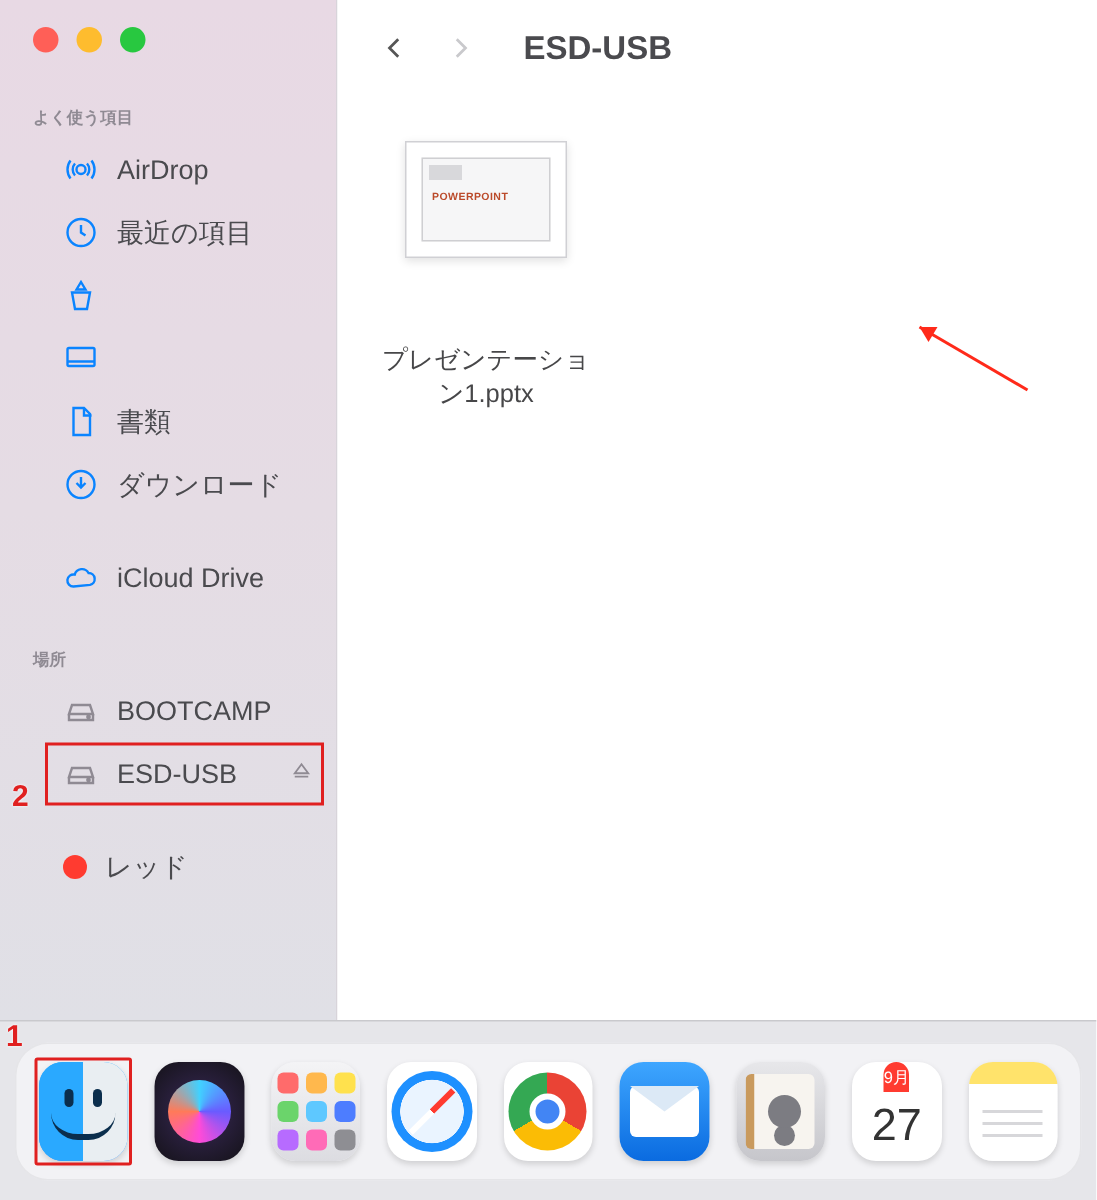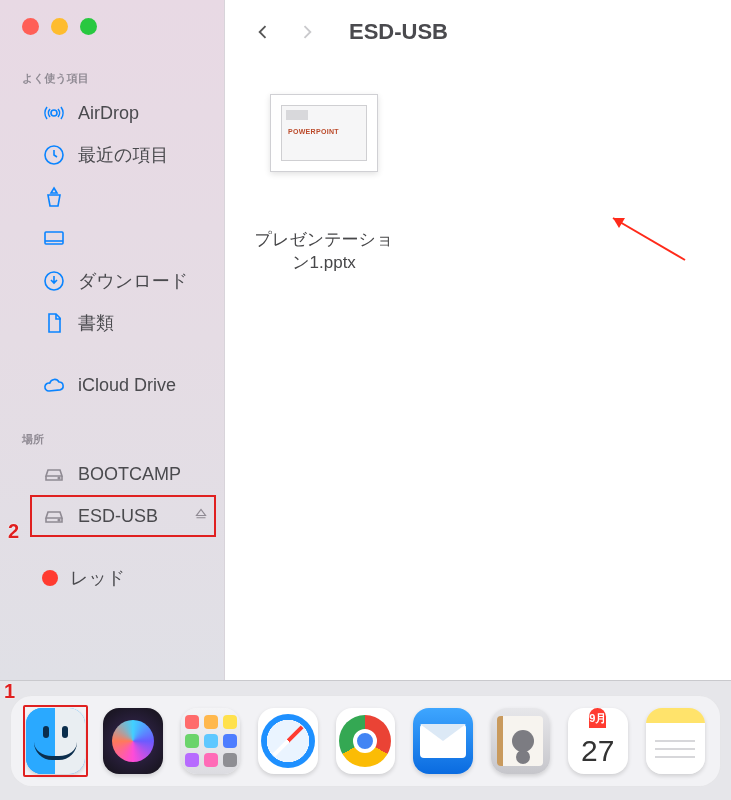--- a/index.html
+++ b/index.html
@@ -178,21 +178,21 @@
 }
 
 .contacts { background: linear-gradient(180deg,#e7e7ea,#c6c6cb); }
 .contacts .book{
   width:46px; height:50px; background:#f7f4ef; border-left:6px solid #c99a5d; border-radius:4px;
   display:flex; align-items:center; justify-content:center;
 }
 .contacts .sil{ width:22px; height:22px; border-radius:50%; background:#7c7c82; box-shadow: 0 16px 0 -4px #7c7c82;}
 
 .calendar { background:#fff; display:flex; flex-direction:column; overflow:hidden;}
-.calendar .top{ height:20px; background:#ff3b30; color:#fff; font-size:11px; font-weight:700; display:flex; align-items:center; justify-content:center; border-radius:16px 16px 0 0;}
+.calendar .top{ height:20px; background:#ff3b30; color:#fff; font-size:11px; font-weight:400; display:flex; align-items:center; justify-content:center; border-radius:16px 16px 0 0;}
 .calendar .day{ flex:1; display:flex; align-items:center; justify-content:center; font-size:30px; font-weight:400; color:#333;}
 
 .notes { background: linear-gradient(180deg,#ffe36b 0 22%, #fff 22%); }
 .notes .lines{ width:40px; height:28px; margin-top:14px;}
 .notes .lines span{ display:block; height:2px; background:#d7d7da; margin:6px 0;}
 
 </style>
 </head>
 <body>
 
@@ -240,35 +240,35 @@
         <svg viewBox="0 0 24 24">
             <rect x="3" y="5" width="18" height="12" rx="1"></rect>
             <path d="M3 14h18"></path>
           </svg>
       </span>
     </div>
 
     <div class="side-item">
       <span class="ico">
         <svg viewBox="0 0 24 24">
+            <path d="M7 3h7l4 4v14H7z"></path>
+            <path d="M14 3v5h5"></path>
+          </svg>
+      </span>
+      <span>書類</span>
+    </div>
+
+    <div class="side-item">
+      <span class="ico">
+        <svg viewBox="0 0 24 24">
             <circle cx="12" cy="12" r="9"></circle>
             <path d="M12 7v7M9 11l3 3 3-3"></path>
           </svg>
       </span>
       <span>ダウンロード</span>
-    </div>
-
-    <div class="side-item">
-      <span class="ico">
-        <svg viewBox="0 0 24 24">
-            <path d="M7 3h7l4 4v14H7z"></path>
-            <path d="M14 3v5h5"></path>
-          </svg>
-      </span>
-      <span>書類</span>
     </div>
 
     <div class="section-gap"></div>
 
     <div class="side-item">
       <span class="ico">
         <svg viewBox="0 0 24 24">
             <path d="M7 18a4 4 0 1 1 .8-7.9A5 5 0 0 1 17 9a4 4 0 0 1 1 7.9z"></path>
           </svg>
       </span>

